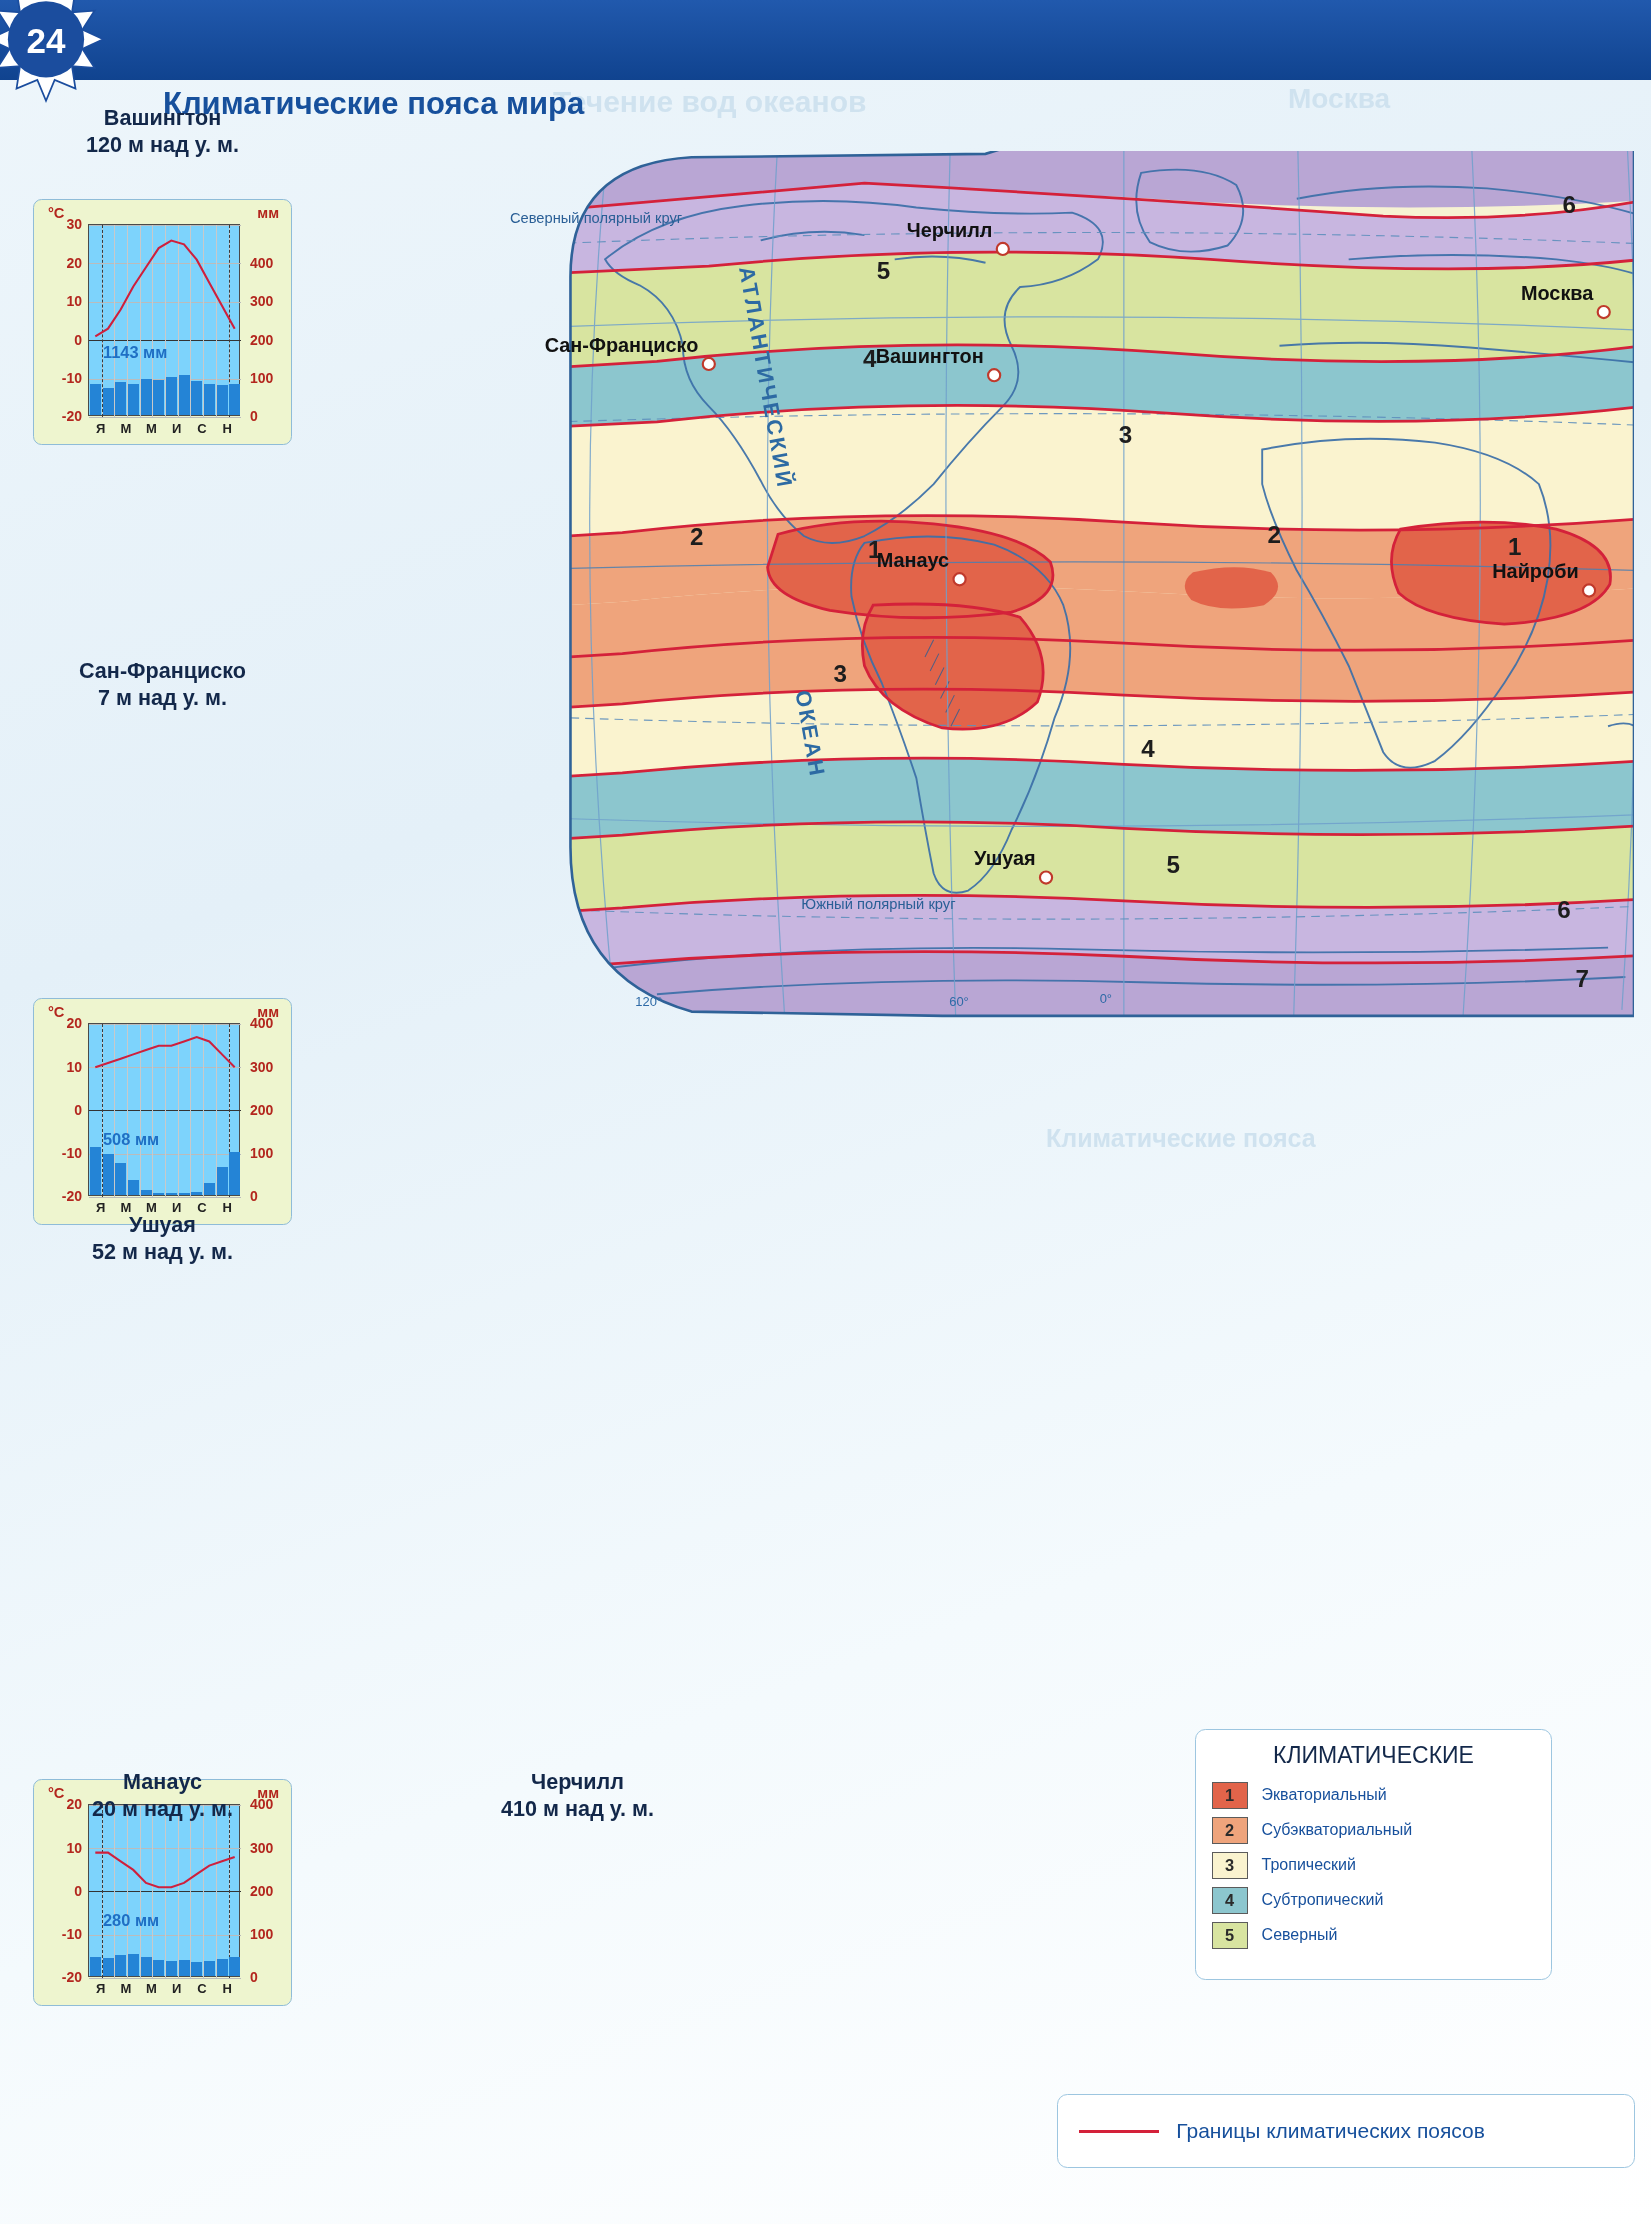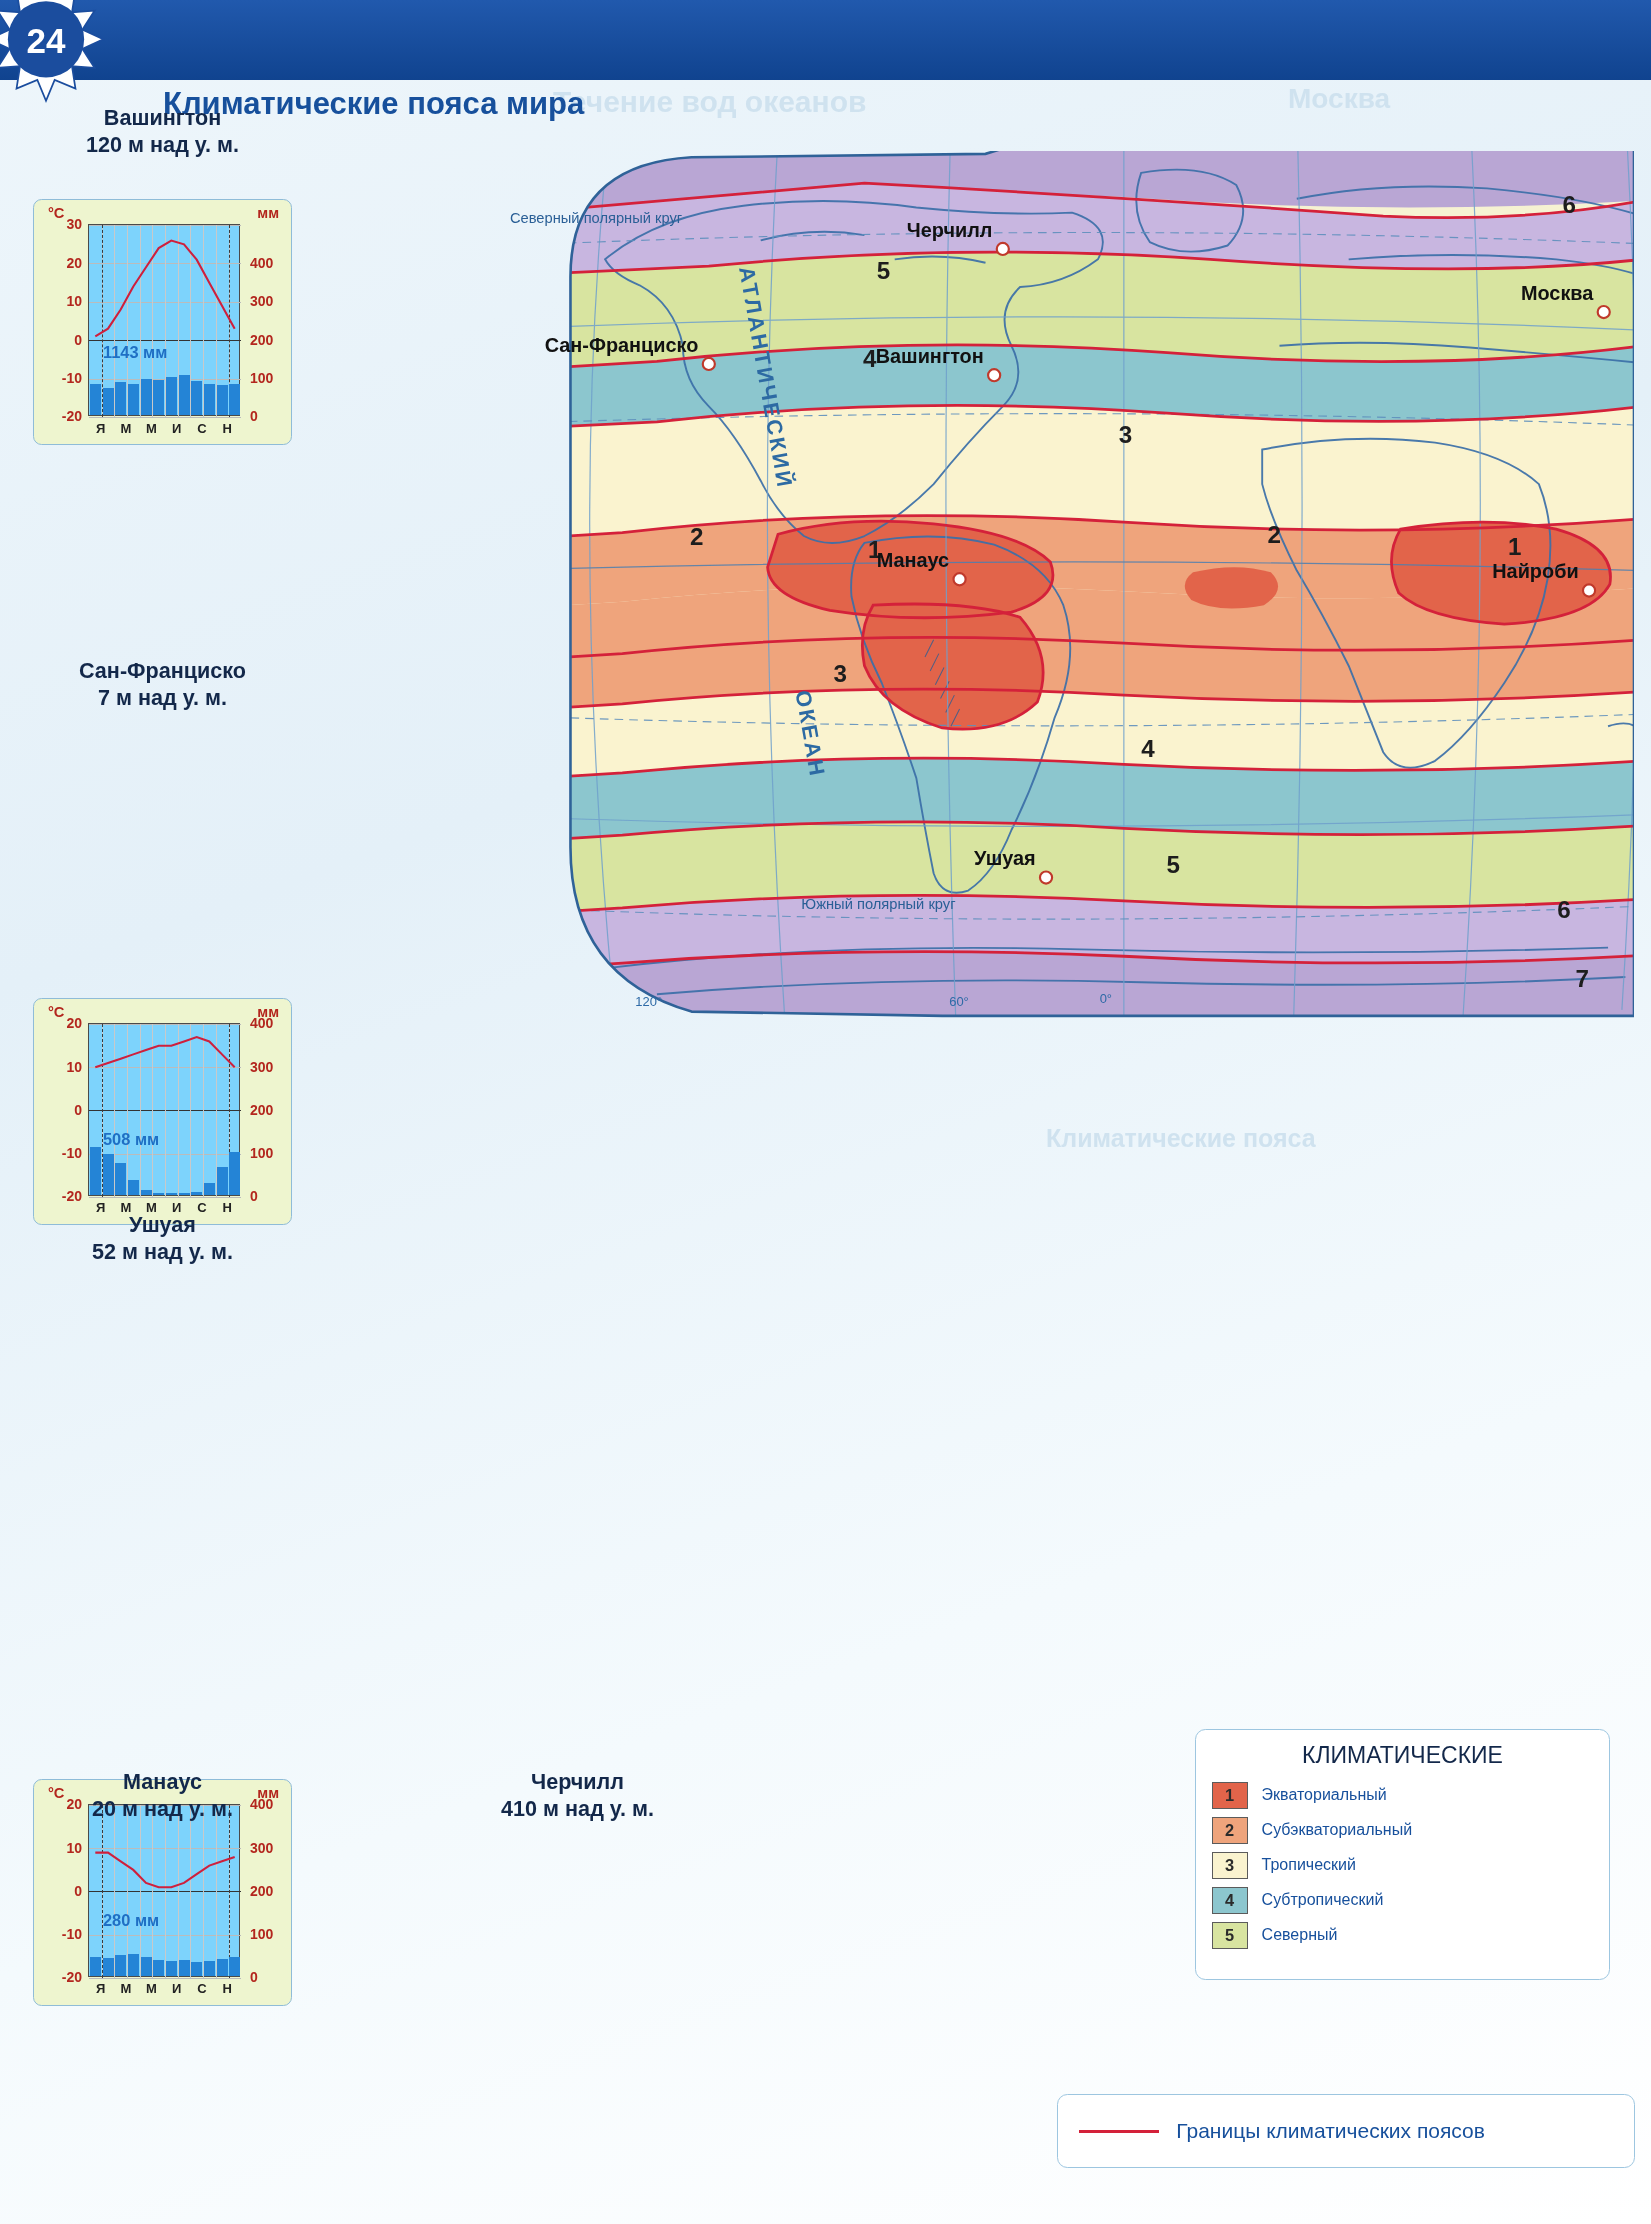--- a/index.html
+++ b/index.html
@@ -135,21 +135,21 @@
     position: absolute;
     left: 484px; top: 151px;
     width: 1150px; height: 1505px;
   }
   .map-svg { display: block; }
 
   
   .legend-box {
     position: absolute;
     left: 1195px; top: 1729px;
-    width: 415px; height: 251px;
+    width: 357px; height: 251px;
     background: #ffffff;
     border: 1.7px solid #9dc6e0;
     border-radius: 10.4px;
     box-sizing: border-box;
     padding: 12px 15.6px;
   }
   .legend-title {
     font-size: 23px;
     color: #13284a;
     text-align: center;

